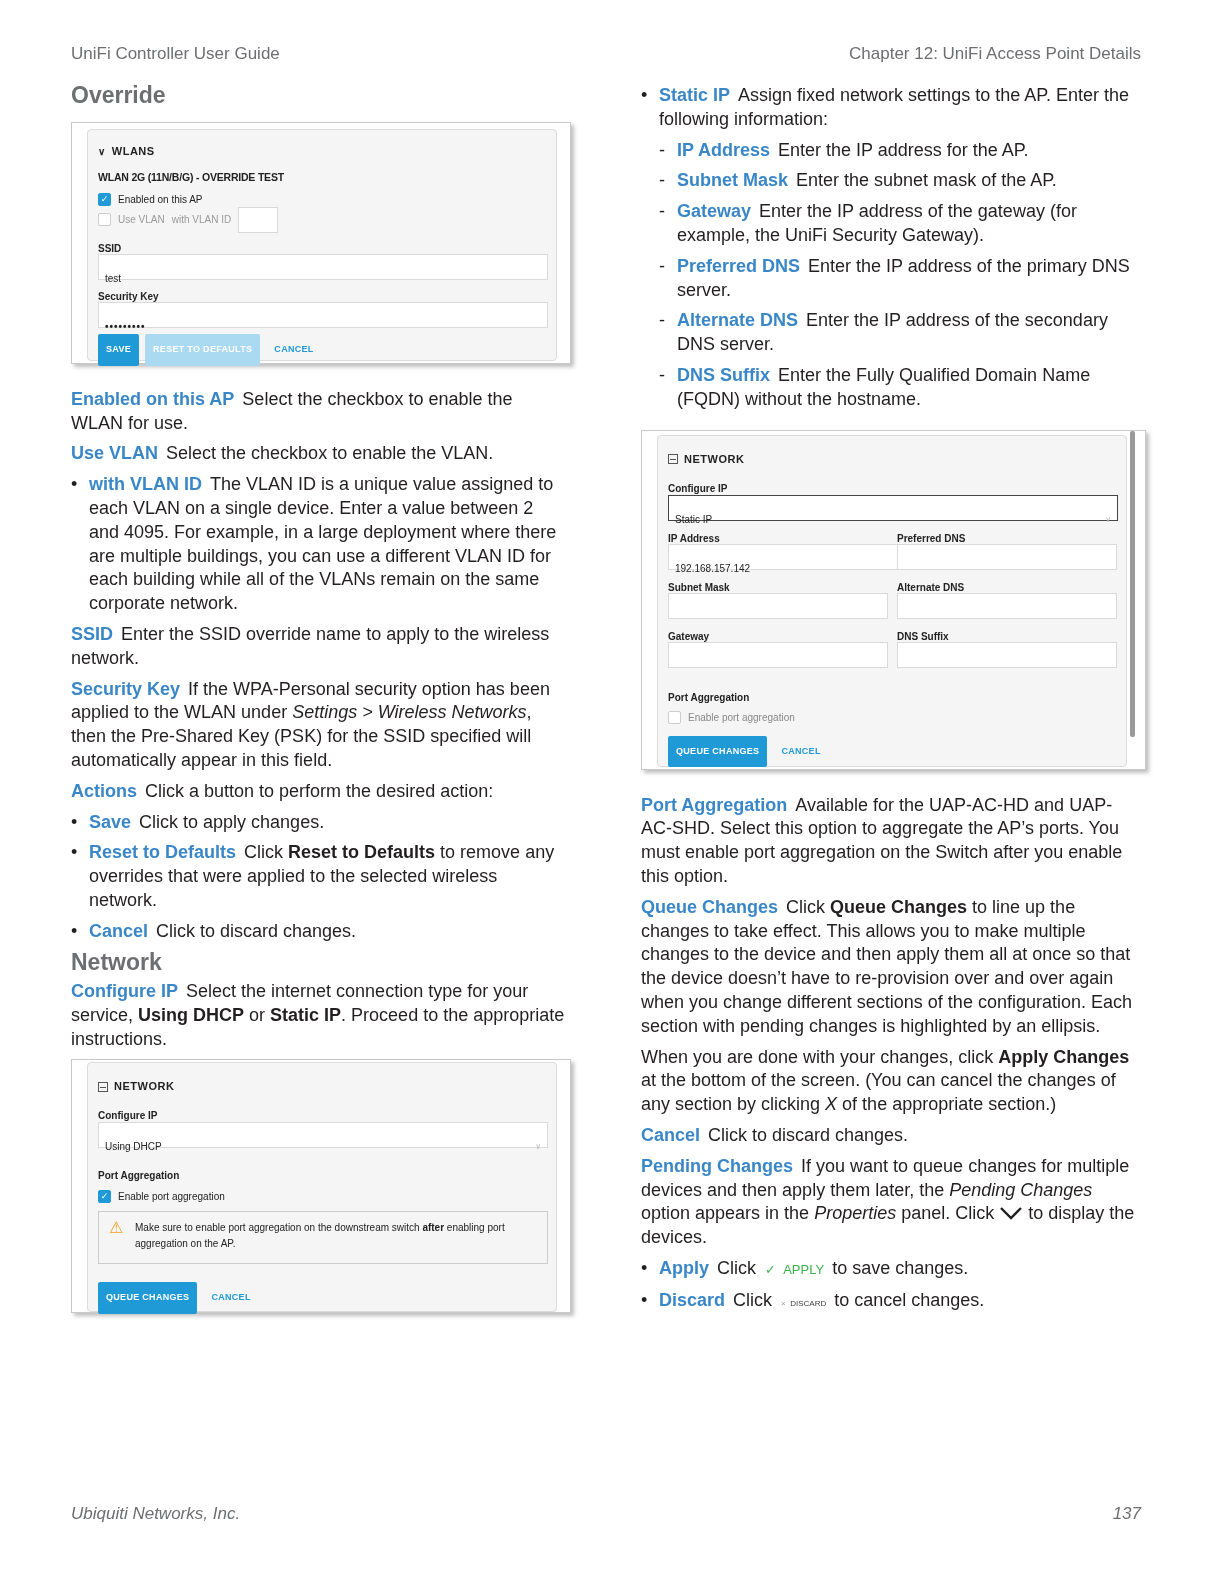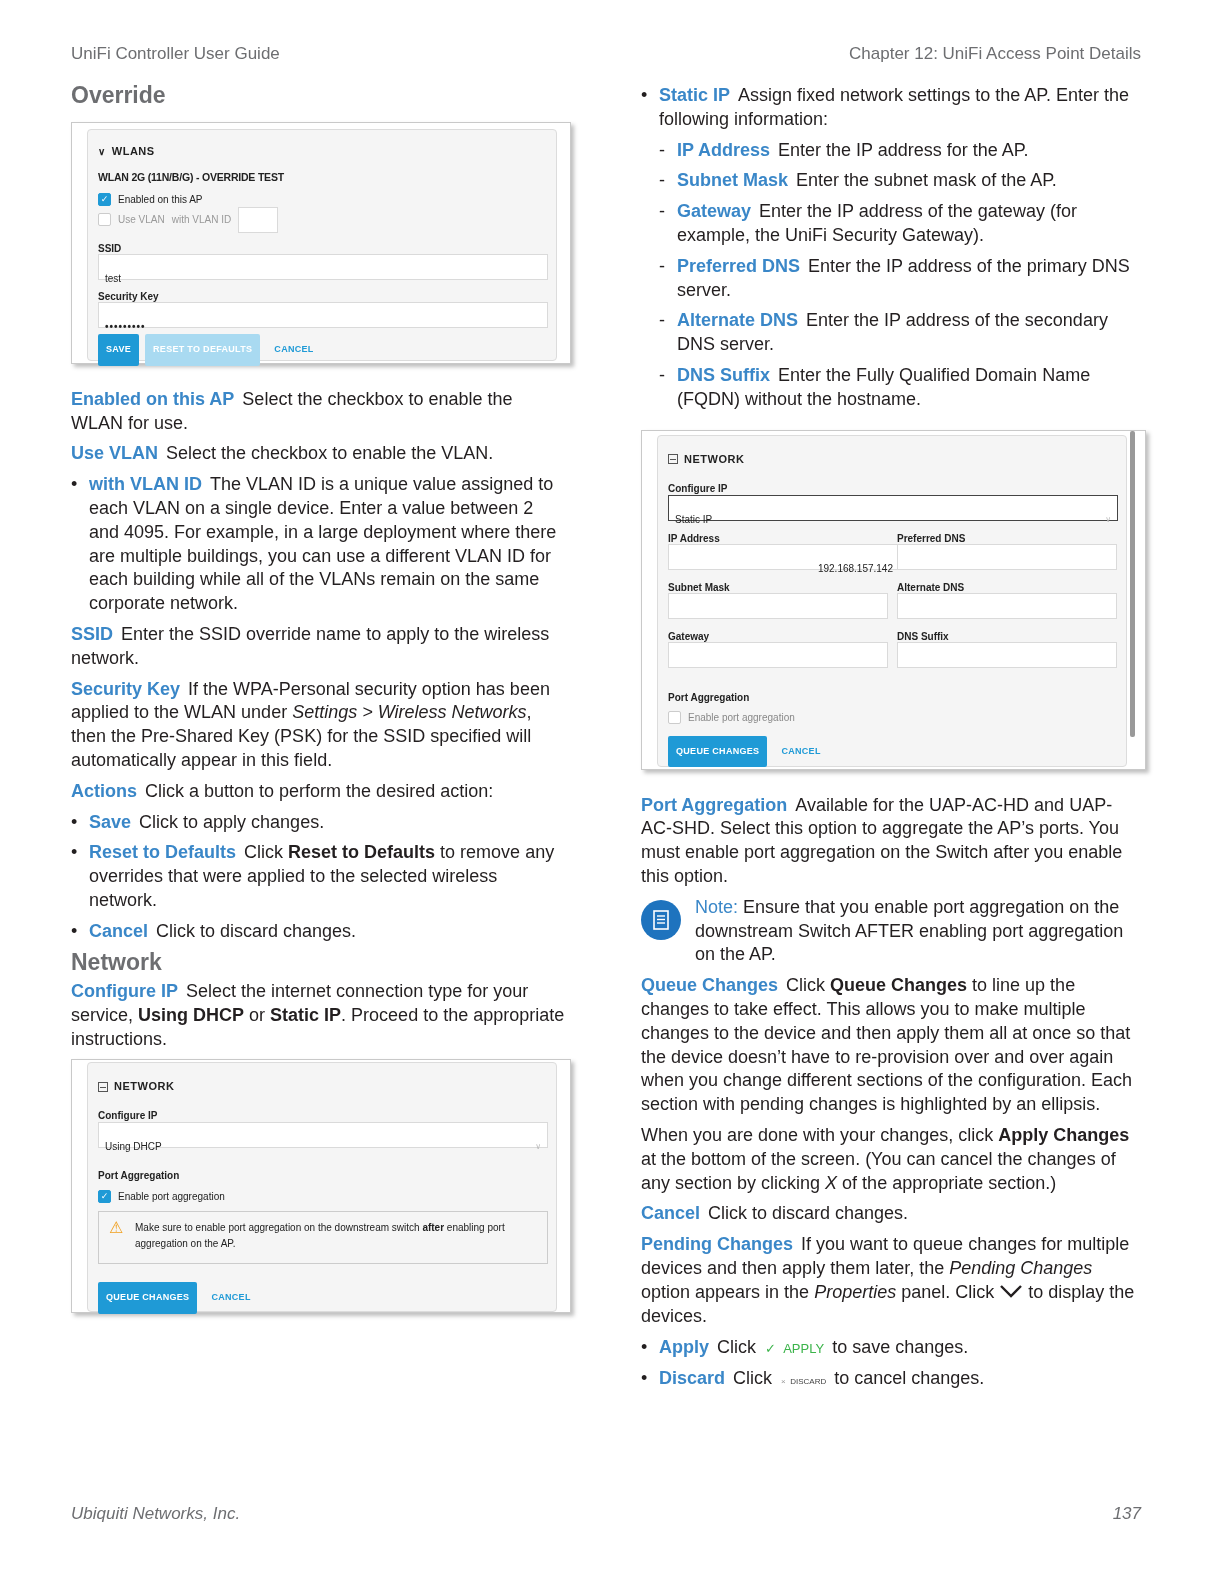--- a/index.html
+++ b/index.html
@@ -143,21 +143,21 @@
           </span>
         <span>NETWORK</span>
       </div>
       <div class="lbl" style="position:absolute;left:10px;top:41px;">Configure IP</div>
       <div class="inp" style="position:absolute;left:10px;top:59px;width:450px;border:1px solid #444;display:flex;justify-content:space-between;">
         <span>Static IP</span>
         <span style="color:#bbb;font-size:8px;">∨</span>
       </div>
 
       <div class="lbl" style="position:absolute;left:10px;top:91px;">IP Address</div>
-      <div class="inp" style="position:absolute;left:10px;top:108px;width:232px;text-align:right;">192.168.157.142</div>
+      <div class="inp" style="position:absolute;left:10px;top:108px;width:232px;">192.168.157.142</div>
       <div class="lbl" style="position:absolute;left:239px;top:91px;">Preferred DNS</div>
       <div class="inp orange-under" style="position:absolute;left:239px;top:108px;width:220px;height:24px;"></div>
 
       <div class="lbl" style="position:absolute;left:10px;top:140px;">Subnet Mask</div>
       <div class="inp" style="position:absolute;left:10px;top:157px;width:220px;"></div>
       <div class="lbl" style="position:absolute;left:239px;top:140px;">Alternate DNS</div>
       <div class="inp" style="position:absolute;left:239px;top:157px;width:220px;"></div>
 
       <div class="lbl" style="position:absolute;left:10px;top:189px;">Gateway</div>
       <div class="inp orange-under" style="position:absolute;left:10px;top:206px;width:220px;height:24px;"></div>
@@ -172,32 +172,20 @@
       <div style="position:absolute;left:10px;top:300px;display:flex;align-items:center;gap:14px;">
         <span class="btn">QUEUE CHANGES</span>
         <span class="link">CANCEL</span>
       </div>
     </div>
     <div style="position:absolute;right:10px;top:0;width:5px;height:306px;background:#999;border-radius:2px;"></div>
   </div>
 
   <div class="p"><span class="term">Port Aggregation</span><span>Available for the UAP-AC-HD and UAP-AC-SHD. Select this option to aggregate the AP’s ports. You must enable port aggregation on the Switch after you enable this option.</span></div>
 
-  <div class="note">
-    <span class="note-icon">
-      <svg width="18" height="22" viewBox="0 0 18 22">
-          <rect x="2" y="2" width="14" height="18" fill="none" stroke="#fff" stroke-width="1.6"></rect>
-          <line x1="5" y1="7" x2="13" y2="7" stroke="#fff" stroke-width="1.4"></line>
-          <line x1="5" y1="10.5" x2="13" y2="10.5" stroke="#fff" stroke-width="1.4"></line>
-          <line x1="5" y1="14" x2="13" y2="14" stroke="#fff" stroke-width="1.4"></line>
-        </svg>
-    </span>
-    <span class="note-label">Note:</span>
-    <span>Ensure that you enable port aggregation on the downstream Switch AFTER enabling port aggregation on the AP.</span>
-  </div>
 
   <div class="p"><span class="term">Queue Changes</span><span>Click </span><span class="b">Queue Changes</span><span> to line up the changes to take effect. This allows you to make multiple changes to the device and then apply them all at once so that the device doesn’t have to re-provision over and over again when you change different sections of the configuration. Each section with pending changes is highlighted by an ellipsis.</span></div>
   <div class="p"><span>When you are done with your changes, click </span><span class="b">Apply Changes</span><span> at the bottom of the screen. (You can cancel the changes of any section by clicking </span><span class="i">X</span><span> of the appropriate section.)</span></div>
   <div class="p"><span class="term">Cancel</span><span>Click to discard changes.</span></div>
   <div class="p"><span class="term">Pending Changes</span><span>If you want to queue changes for multiple devices and then apply them later, the </span><span class="i">Pending Changes</span><span> option appears in the </span><span class="i">Properties</span><span> panel. Click</span>
     <span style="display:inline-block;vertical-align:middle;"><svg width="24" height="14" viewBox="0 0 24 14">
           <polyline points="2,2 12,12 22,2" fill="none" stroke="#231f20" stroke-width="2.4"></polyline>
         </svg></span>
     <span>to display the devices.</span></div>
   <div class="bullet"><span class="term">Apply</span><span>Click</span>

